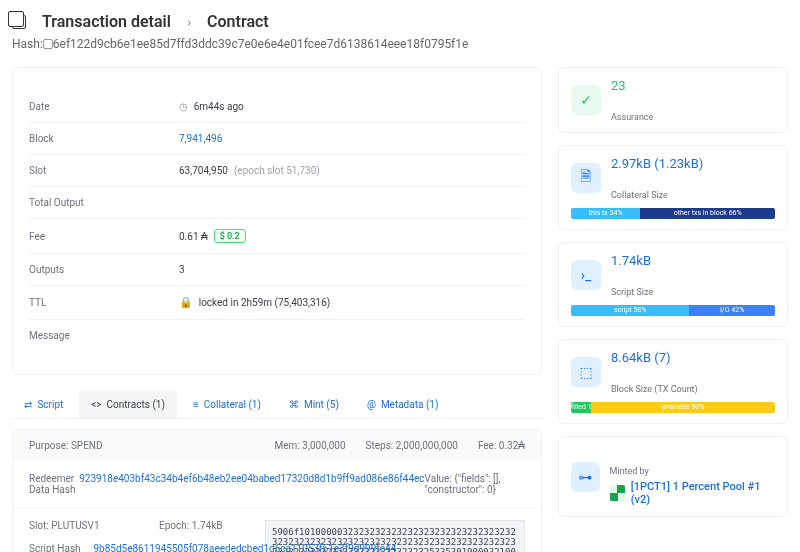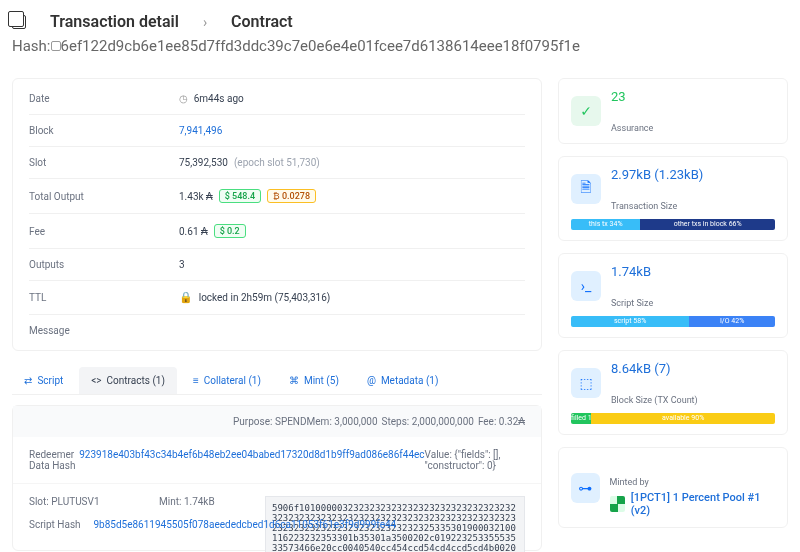--- a/index.html
+++ b/index.html
@@ -1,27 +1,27 @@
 <!DOCTYPE html>
 <html><head>
 <meta charset="utf-8">
 <style>
 *{box-sizing:border-box;margin:0;padding:0;font-family:-apple-system,BlinkMacSystemFont,"Segoe UI",Roboto,sans-serif}
 body{background:#fff;font-size:11px;color:#333;padding:12px}
-.header{display:flex;align-items:center;gap:24px;margin-bottom:6px}
+.header{display:flex;align-items:center;gap:16px;margin-bottom:6px}
 .header-icon{width:14px;height:14px;border:1.5px solid #333;border-radius:2px;position:relative}
 .header-icon:before{content:"";position:absolute;width:14px;height:14px;border:1.5px solid #333;border-radius:2px;top:-5px;left:-5px;background:#fff}
 .header h1{font-size:16px;font-weight:600}
 .breadcrumb-sep{color:#999;font-size:14px}
-.hash-row{font-size:15px;color:#666;margin-bottom:23px;display:flex;align-items:center;gap:0}
+.hash-row{font-size:12px;color:#666;margin-bottom:16px;display:flex;align-items:center;gap:0}
 .hash-icon{width:10px;height:10px;border:1px solid #999;border-radius:2px}
 .main{display:flex;gap:16px}
 .left{flex:1;min-width:0}
 .right{width:230px}
-.card{background:#fff;border:1px solid #f0f0f0;border-radius:6px;padding:4px 16px}
+.card{background:#fff;border:1px solid #f0f0f0;border-radius:6px;padding:23px 16px}
 .row{display:flex;align-items:center;padding:10px 0;border-bottom:1px solid #f0f0f0}
 .row:last-child{border-bottom:none}
 .row-label{width:150px;color:#6b7280;font-size:10px}
 .row-value{flex:1;font-size:10px;color:#374151;display:flex;align-items:center;gap:6px}
 .link{color:#1e6fd9;cursor:pointer}
 .badge{display:inline-flex;align-items:center;gap:3px;padding:1px 5px;border-radius:3px;font-size:9px;font-weight:500}
 .badge-green{border:1px solid #4ade80;color:#16a34a;background:#f0fdf4}
 .badge-yellow{border:1px solid #fbbf24;color:#b45309;background:#fffbeb}
 .lock-icon{color:#f59e0b;font-size:11px}
 .clock-icon{color:#999;font-size:10px}
@@ -32,21 +32,21 @@
 .ic-blue{background:#e0f0ff;color:#0d6efd}
 .info-val{font-size:13px;font-weight:400;color:#1e6fd9}
 .info-val.green{color:#22c55e}
 .info-lbl{font-size:9px;color:#6b7280;margin-top:19px}
 .bar{display:flex;height:11px;margin-top:8px;font-size:7px;color:#fff;line-height:11px;border-radius:2px;overflow:hidden}
 .bar-seg{text-align:center;white-space:nowrap}
 .tabs{display:flex;gap:4px;margin:16px 0 0 0;border-bottom:1px solid #f0f0f0}
 .tab{display:flex;align-items:center;gap:5px;padding:8px 12px;font-size:10px;color:#1e6fd9;cursor:pointer;border-radius:4px 4px 0 0}
 .tab.active{background:#f3f4f6;color:#374151}
 .sub-card{border:1px solid #f0f0f0;border-radius:6px;margin-top:10px}
-.sub-head{background:#f9fafb;padding:10px 16px;display:flex;justify-content:flex-end;align-items:center;font-size:10px;color:#6b7280}
+.sub-head{background:#f9fafb;padding:10px 16px;display:flex;justify-content:space-between;align-items:center;font-size:10px;color:#6b7280}
 .sub-row{display:flex;padding:12px 16px;border-bottom:1px solid #f5f5f5;font-size:10px;color:#6b7280;align-items:flex-start}
 .sub-row:last-child{border-bottom:none}
 .sub-label{width:130px}
 .sub-value{flex:1}
 .code-box{background:#f3f4f6;border:1px solid #e5e7eb;padding:6px;font-family:monospace;font-size:9px;color:#374151;word-break:break-all;max-height:60px;overflow-y:scroll;width:260px}
 .minted{display:flex;align-items:center;gap:6px;margin-top:4px}
 .minted-icon{width:16px;height:16px;background:repeating-conic-gradient(#16a34a 0 25%,#dcfce7 0 50%);border-radius:2px}
 .content-sub{color:#374151}
 </style>
 </head>
@@ -76,31 +76,26 @@
       </div>
       <div class="row">
         <div class="row-label">Block</div>
         <div class="row-value">
             <span class="link">7,941,496</span>
           </div>
       </div>
       <div class="row">
         <div class="row-label">Slot</div>
         <div class="row-value">
-            <span>75,392,530</span>
+            <span>63,704,950</span>
             <span style="color:#9ca3af">(epoch slot 51,730)</span>
           </div>
       </div>
       <div class="row">
         <div class="row-label">Total Output</div>
-        <div class="row-value">
-          <span>1.43k ₳</span>
-          <span class="badge badge-green">$ 548.4</span>
-          <span class="badge badge-yellow">₿ 0.0278</span>
-        </div>
       </div>
       <div class="row">
         <div class="row-label">Fee</div>
         <div class="row-value">
           <span>0.61 ₳</span>
           <span class="badge badge-green">$ 0.2</span>
         </div>
       </div>
       <div class="row">
         <div class="row-label">Outputs</div>
@@ -139,34 +134,34 @@
         </div>
       <div class="tab">
           <span>@</span>
           <span>Metadata (1)</span>
         </div>
     </div>
 
     <div class="sub-card">
       <div class="sub-head">
         <div><span>Purpose:</span> <span>SPEND</span></div>
-        <div style="display:flex;gap:4px">
+        <div style="display:flex;gap:20px">
           <span><span>Mem:</span> <span>3,000,000</span></span>
           <span><span>Steps:</span> <span>2,000,000,000</span></span>
           <span><span>Fee:</span> <span>0.32₳</span></span>
         </div>
       </div>
       <div class="sub-row">
         <div class="sub-label">Redeemer Data Hash</div>
         <div class="sub-value link">923918e403bf43c34b4ef6b48eb2ee04babed17320d8d1b9ff9ad086e86f44ec</div>
         <div style="width:260px"><span>Value:</span> <span>{"fields": [], "constructor": 0}</span></div>
       </div>
       <div class="sub-row">
         <div class="sub-label"><span>Slot:</span> <span>PLUTUSV1</span></div>
-        <div class="sub-value"><span>Mint:</span> <span>1.74kB</span></div>
+        <div class="sub-value"><span>Epoch:</span> <span>1.74kB</span></div>
         <div class="code-box" rowspan="2">5906f1010000032323232323232323232323232323232323232323232323232323232323232323232323232323232323232323232323232323232325335301900032100116223232353301b35301a3500202c01922325335553533573466e20cc0040540cc454ccd54cd4ccd5cd4b00206000c2a666ae68c0cc004c454cd4ccd54c</div>
       </div>
       <div class="sub-row" style="margin-top:-50px;padding-top:0;padding-bottom:20px;border:none">
         <div class="sub-label">Script Hash</div>
         <div class="sub-value link">9b85d5e8611945505f078aeededcbed1d6ca11053f61e3f9d999fe44</div>
         <div style="width:260px"></div>
       </div>
     </div>
   </div>
 
@@ -179,21 +174,21 @@
           <div class="info-lbl">Assurance</div>
         </div>
       </div>
     </div>
 
     <div class="info-card">
       <div class="info-head">
         <div class="info-icon ic-blue">🗎</div>
         <div>
           <div class="info-val">2.97kB (1.23kB)</div>
-          <div class="info-lbl">Transaction Size</div>
+          <div class="info-lbl">Collateral Size</div>
         </div>
       </div>
       <div class="bar">
         <div class="bar-seg" style="background:#38bdf8;width:34%">this tx 34%</div>
         <div class="bar-seg" style="background:#1e3a8a;width:66%">other txs in block 66%</div>
       </div>
     </div>
 
     <div class="info-card">
       <div class="info-head">

